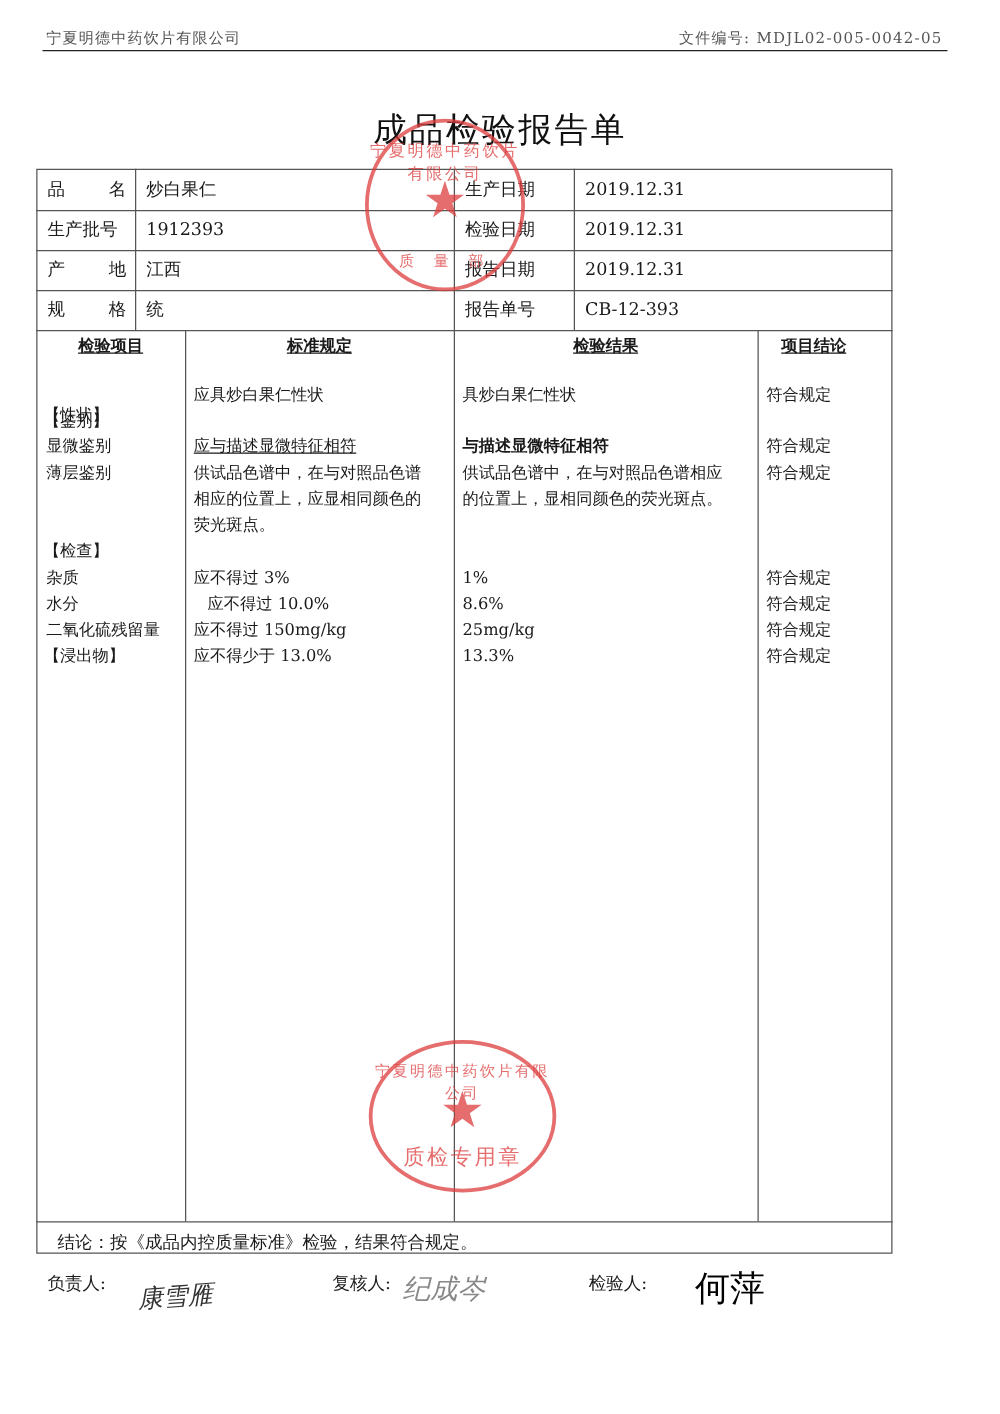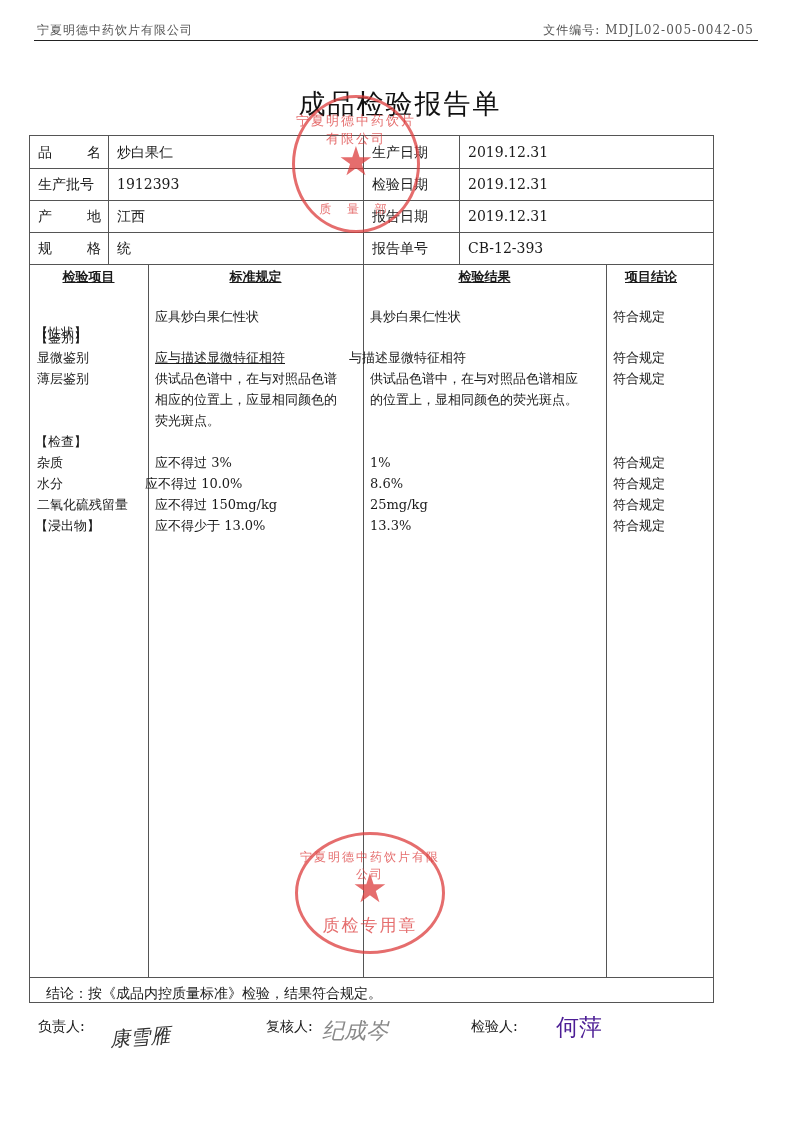--- a/index.html
+++ b/index.html
@@ -89,61 +89,61 @@
 
 <div class="body-text" style="left:35px;top:306px;margin-top:16px;">【性状】</div>
 <div class="body-text" style="left:155px;top:306px;">应具炒白果仁性状</div>
 <div class="body-text" style="left:370px;top:306px;">具炒白果仁性状</div>
 <div class="body-text" style="left:613px;top:306px;">符合规定</div>
 
 <div class="body-text" style="left:35px;top:327px;">【鉴别】</div>
 
 <div class="body-text" style="left:37px;top:347px;">显微鉴别</div>
 <div class="body-text" style="left:155px;top:347px;text-decoration:underline;">应与描述显微特征相符</div>
-<div class="body-text" style="left:349px;top:347px;">与描述显微特征相符</div>
+<div class="body-text" style="left:370px;top:347px;font-weight:bold;">与描述显微特征相符</div>
 <div class="body-text" style="left:613px;top:347px;">符合规定</div>
 
 <div class="body-text" style="left:37px;top:368px;">薄层鉴别</div>
 <div class="body-text" style="left:155px;top:368px;">供试品色谱中，在与对照品色谱
 相应的位置上，应显相同颜色的
 荧光斑点。</div>
 <div class="body-text" style="left:370px;top:368px;">供试品色谱中，在与对照品色谱相应
 的位置上，显相同颜色的荧光斑点。</div>
 <div class="body-text" style="left:613px;top:368px;">符合规定</div>
 
 <div class="body-text" style="left:35px;top:431px;">【检查】</div>
 
 <div class="body-text" style="left:37px;top:452px;">杂质</div>
 <div class="body-text" style="left:155px;top:452px;">应不得过 3%</div>
 <div class="body-text" style="left:370px;top:452px;">1%</div>
 <div class="body-text" style="left:613px;top:452px;">符合规定</div>
 
 <div class="body-text" style="left:37px;top:473px;">水分</div>
-<div class="body-text" style="left:145px;top:473px;">应不得过 10.0%</div>
+<div class="body-text" style="left:166px;top:473px;">应不得过 10.0%</div>
 <div class="body-text" style="left:370px;top:473px;">8.6%</div>
 <div class="body-text" style="left:613px;top:473px;">符合规定</div>
 
 <div class="body-text" style="left:37px;top:494px;">二氧化硫残留量</div>
 <div class="body-text" style="left:155px;top:494px;">应不得过 150mg/kg</div>
 <div class="body-text" style="left:370px;top:494px;">25mg/kg</div>
 <div class="body-text" style="left:613px;top:494px;">符合规定</div>
 
 <div class="body-text" style="left:35px;top:515px;">【浸出物】</div>
 <div class="body-text" style="left:155px;top:515px;">应不得少于 13.0%</div>
 <div class="body-text" style="left:370px;top:515px;">13.3%</div>
 <div class="body-text" style="left:613px;top:515px;">符合规定</div>
 
 <div class="conclusion">结论：按《成品内控质量标准》检验，结果符合规定。</div>
 
 <div class="sig-label" style="left:38px;">负责人:</div>
 <div class="sig" style="left:110px;top:1024px;font-size:20px;font-style:italic;color:#333;transform:rotate(-4deg);">康雪雁</div>
 <div class="sig-label" style="left:266px;">复核人:</div>
 <div class="sig" style="left:322px;top:1016px;font-size:22px;font-style:italic;color:#888;">纪成岑</div>
 <div class="sig-label" style="left:471px;">检验人:</div>
-<div class="sig" style="left:556px;top:1012px;font-size:23px;color:#4c1d95;">何萍</div>
+<div class="sig" style="left:556px;top:1012px;font-size:28px;color:#000000;">何萍</div>
 
 <div class="stamp" style="left:292px;top:95px;width:128px;height:138px;">
   <div class="ring" style="top:14px;">宁夏明德中药饮片有限公司</div>
   <div class="star">★</div>
   <div class="bottom" style="bottom:12px;">质 量 部</div>
 </div>
 
 <div class="stamp" style="left:295px;top:832px;width:150px;height:122px;">
   <div class="ring" style="top:14px;font-size:12px;">宁夏明德中药饮片有限公司</div>
   <div class="star" style="transform:translate(-50%,-62%);">★</div>

